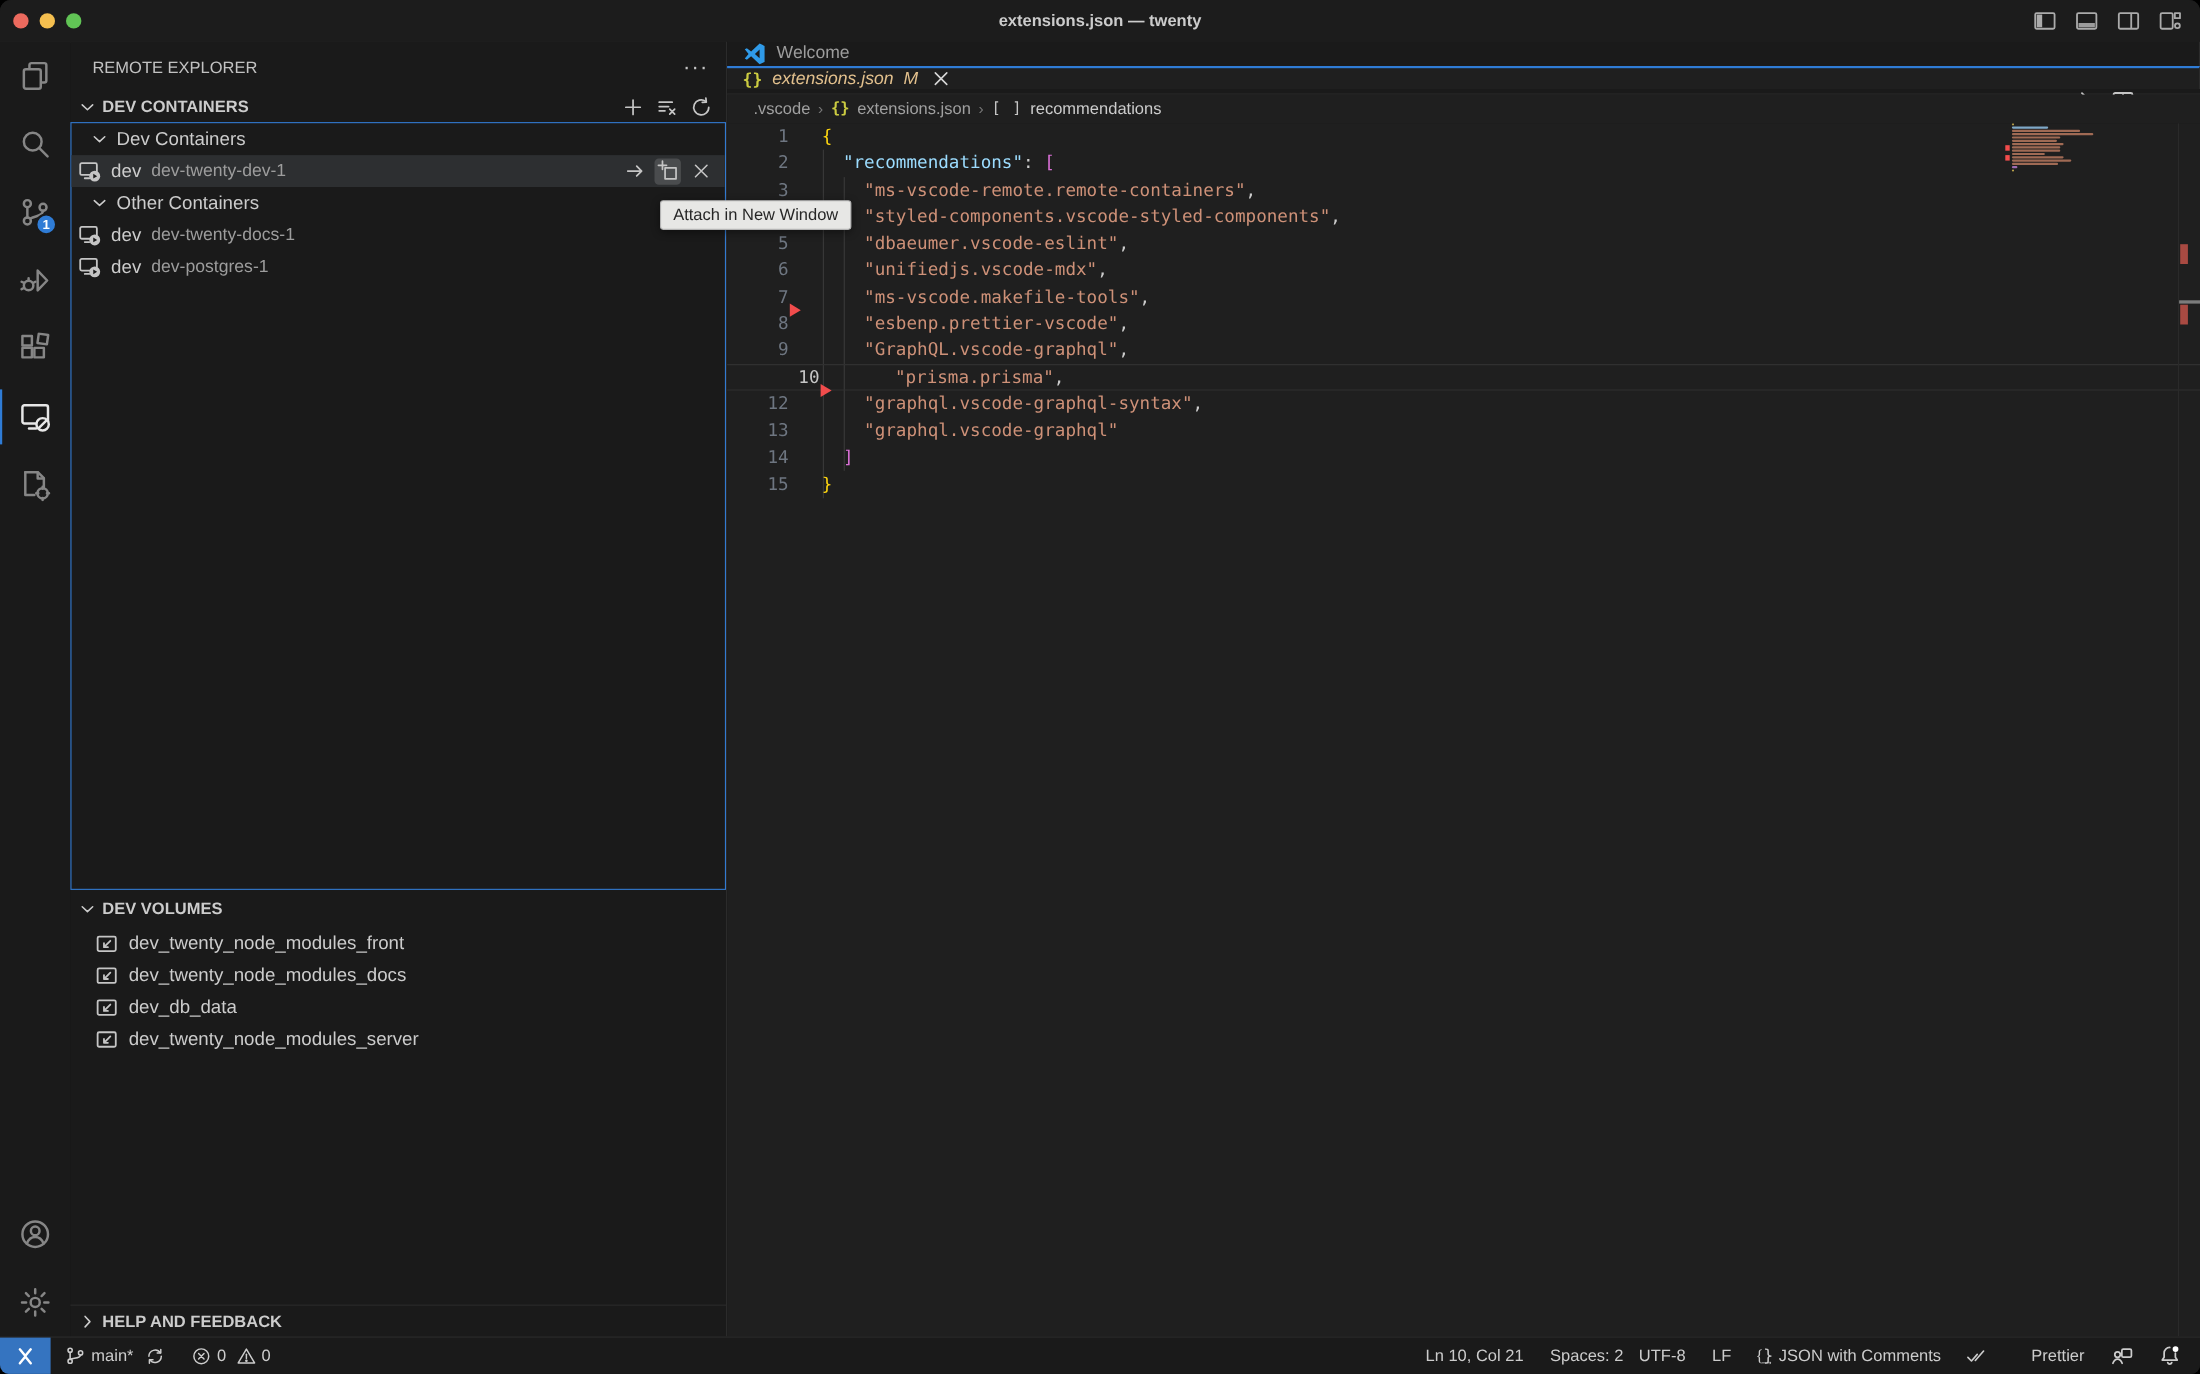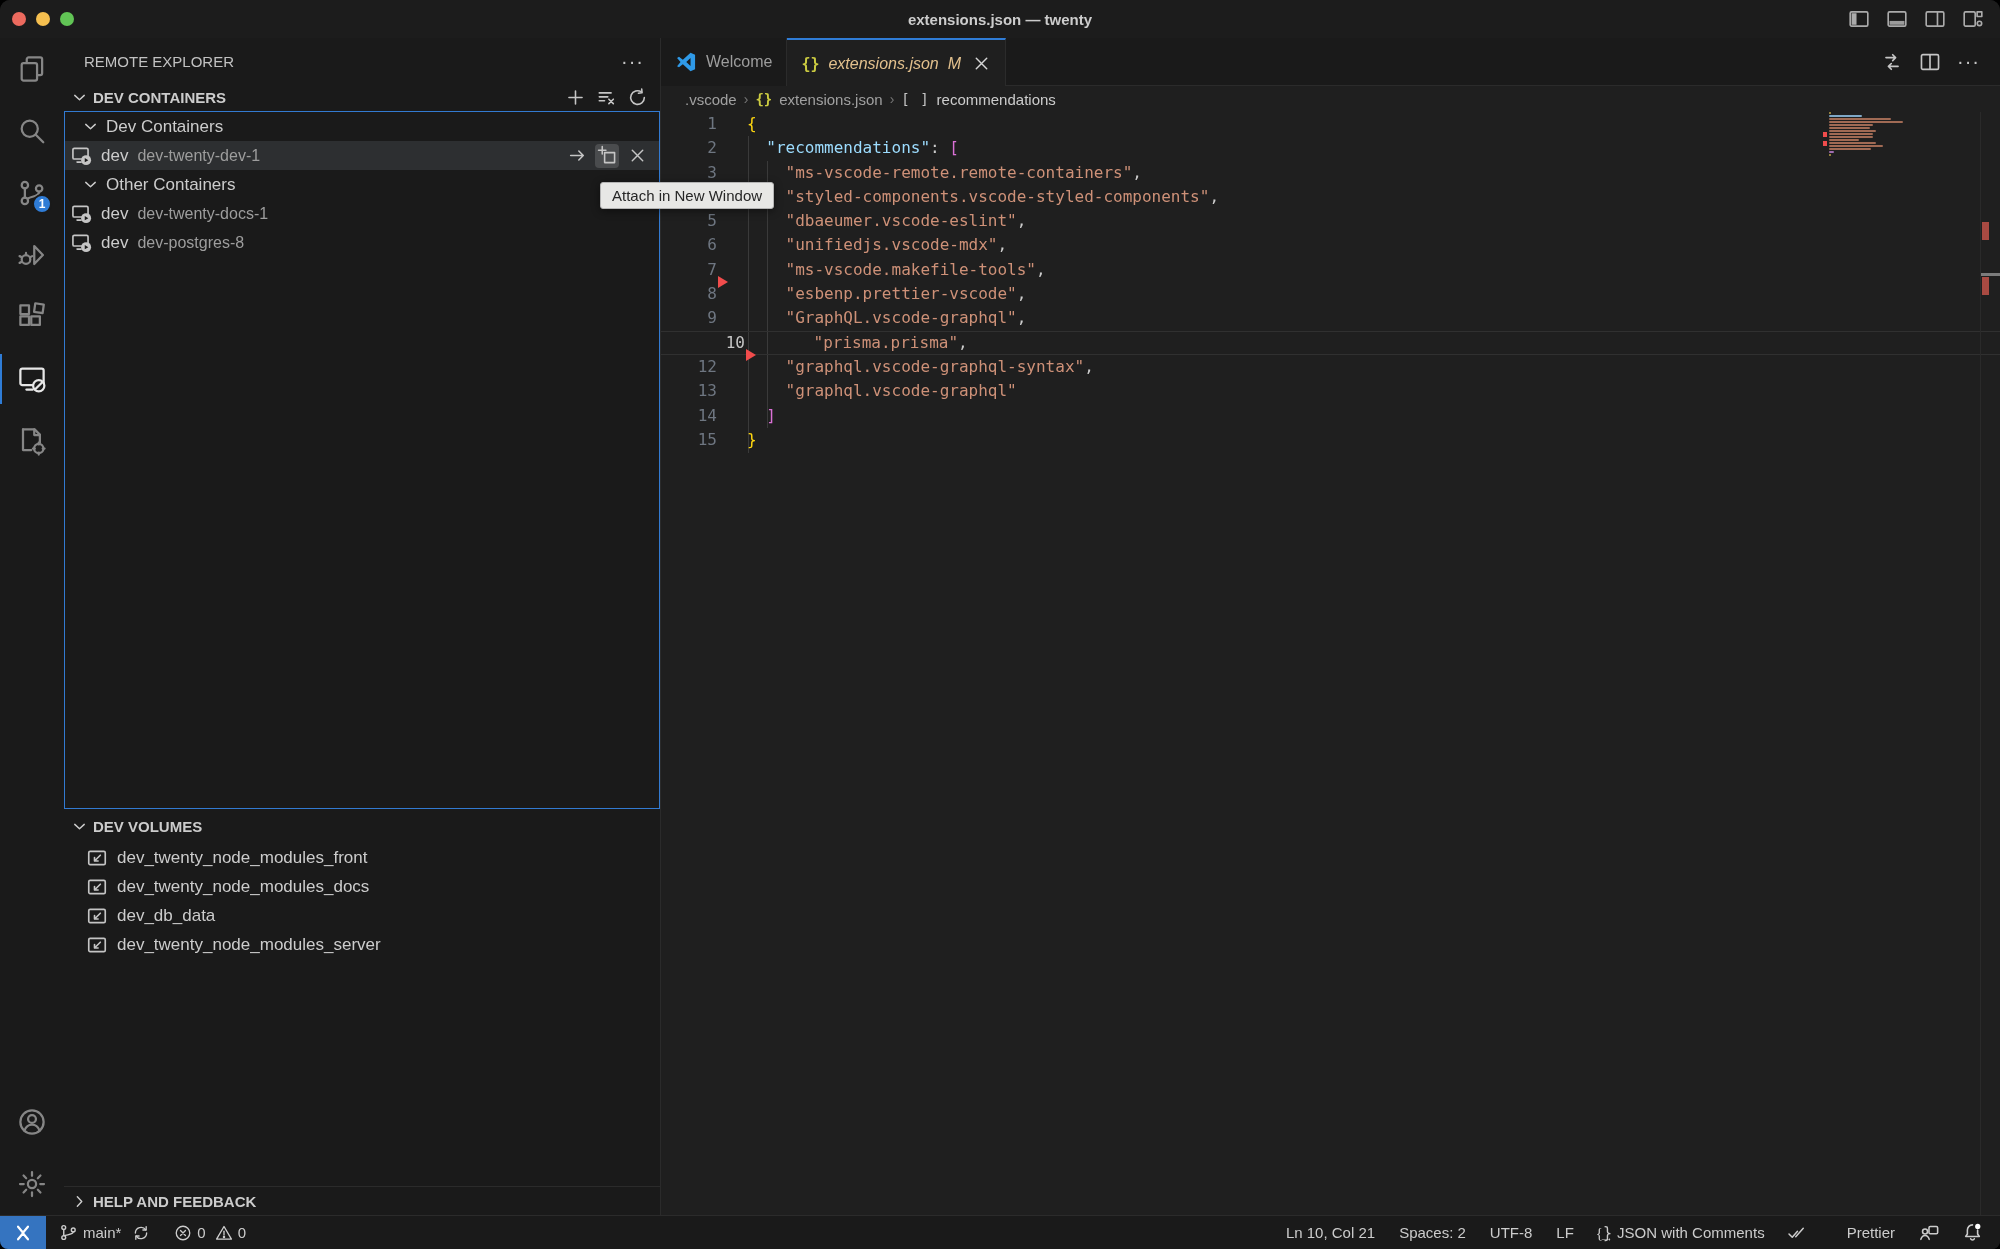--- a/index.html
+++ b/index.html
@@ -58,21 +58,21 @@
   .help-row .lbl{font-size:15px;font-weight:700;color:#cccccc;margin-left:4px;}
 
   
   .tooltip{position:absolute;left:600px;top:182px;z-index:60;background:#e7e7e5;color:#262626;
            border:1px solid #b4b4b4;border-radius:3px;padding:4px 11px;font-size:15px;
            box-shadow:0 2px 8px rgba(0,0,0,.45);white-space:nowrap;}
 
   
   .editor{position:absolute;left:661px;top:38px;right:0;bottom:34px;background:#1f1f1f;}
   .tabbar{position:absolute;left:0;top:0;right:0;height:48px;background:#1a1a1a;
-          border-bottom:1px solid #2b2b2b;display:flex;box-sizing:border-box;}
+          border-bottom:1px solid #2b2b2b;display:flex;box-sizing:border-box;flex-direction:column;}
   .tab{height:48px;display:flex;align-items:center;padding:0 14px;gap:9px;font-size:16px;
        color:#9d9d9d;border-right:1px solid #2b2b2b;box-sizing:border-box;cursor:pointer;background:#1a1a1a;}
   .tab.active{background:#1f1f1f;color:#e2c08d;border-top:2px solid #2f7cd6;height:49px;margin-bottom:-1px;}
   .tab.active .fname{font-style:italic;}
   .tab .jsonico{color:#cbcb41;font-family:"DejaVu Sans Mono",monospace;font-size:15px;font-weight:700;}
   .tab .mod{color:#e2c08d;font-size:16px;font-style:italic;}
   .tab .closex{color:#d6d6d6;margin-left:2px;}
   .ed-actions{margin-left:auto;display:flex;align-items:center;gap:16px;padding-right:20px;color:#c5c5c5;}
   .breadcrumb{position:absolute;left:0;top:48px;right:0;height:26px;display:flex;align-items:center;
               padding-left:24px;font-size:15px;color:#a0a0a0;gap:7px;background:#1f1f1f;}
@@ -346,21 +346,21 @@
         <div class="tree-row item">
           <span class="ico ci">
             <svg width="22" height="22" viewBox="0 0 16 16" fill="none" stroke="currentColor" stroke-width="1.2" stroke-linecap="round" stroke-linejoin="round">
               <rect x="1.4" y="2.4" width="11" height="7.8" rx="1"></rect>
               <path d="M4.4 12.4h3"></path>
               <circle cx="11" cy="11" r="3.6" fill="currentColor" stroke="none"></circle>
               <path d="M10 9.4l2.6 1.6-2.6 1.6z" fill="#1a1a1a" stroke="none"></path>
             </svg>
           </span>
           <span>dev</span>
-          <span class="desc">dev-postgres-8</span>
+          <span class="desc">dev-postgres-1</span>
         </div>
       </div>
     <div class="section-header" style="height:34px;">
       <span class="ico">
           <svg width="19" height="19" viewBox="0 0 16 16" fill="none" stroke="currentColor" stroke-width="1.2" stroke-linecap="round" stroke-linejoin="round">
             <path d="M4 6.2l4 3.7 4-3.7"></path>
           </svg>
         </span>
       <span class="lbl">DEV VOLUMES</span>
     </div>
@@ -610,21 +610,21 @@
         <span>0</span>
       </div>
     </div>
     <div class="sb-right">
       <div class="sb-item">
         <span>Ln 10, Col 21</span>
         </div>
       <div class="sb-item" style="margin-left:10px;">
         <span>Spaces: 2</span>
         </div>
-      <div class="sb-item" style="margin-left:10px;">
+      <div class="sb-item" style="">
         <span>UTF-8</span>
         </div>
       <div class="sb-item" style="margin-left:10px;">
         <span>LF</span>
         </div>
       <div class="sb-item" style="margin-left:8px;">
         <span class="ico">
             <span style="font-family:'DejaVu Sans Mono',monospace;font-size:15px;">{͢}</span>
           </span>
         <span>JSON with Comments</span>

